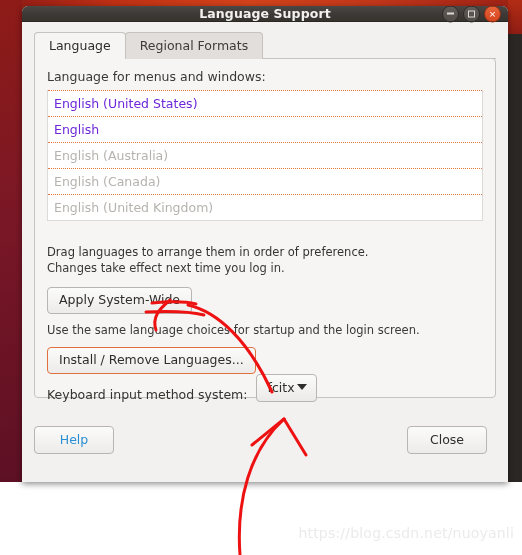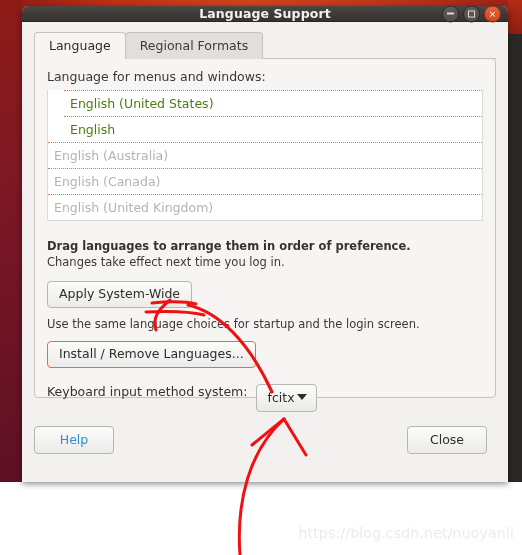--- a/index.html
+++ b/index.html
@@ -163,29 +163,29 @@
     width: 100%;
   }
   .lang-row {
     height: 26px;
     line-height: 26px;
     padding-left: 6px;
     font-size: 12.5px;
     border-top: 1px dotted #e8753b;
     white-space: nowrap;
   }
-  .lang-row.enabled { color: #4d7c0f; margin-left: 16px; }
+  .lang-row.enabled { color: #6d28d9; }
   .lang-row.disabled { color: #b6b3af; }
   .lang-row:last-child { border-bottom: 0; }
 
   .hint-strong {
     font-size: 11.5px;
-    font-weight: bold;
+    font-weight: normal;
     color: #35332f;
-    margin-top: 18px;
+    margin-top: 24px;
   }
   .hint-normal {
     font-size: 11.5px;
     color: #3b3935;
     margin-top: 2px;
   }
 
   .btn {
     display: inline-block;
     font-size: 12.5px;
@@ -196,23 +196,22 @@
     padding: 5px 11px 6px 11px;
     line-height: 1.1;
   }
   .btn.focused { border-color: #e0703c; }
 
   .row-apply { margin-top: 12px; }
   .row-install { margin-top: 10px; }
 
   .kb-row {
     display: flex;
-    align-items: flex-start;
+    align-items: flex-end;
     gap: 8px;
-    margin-top: 16px;
   }
   .kb-label {
     font-size: 12.5px;
     color: #35332f;
   }
   .combo {
     display: inline-flex;
     align-items: center;
     gap: 2px;
     font-size: 12.5px;

